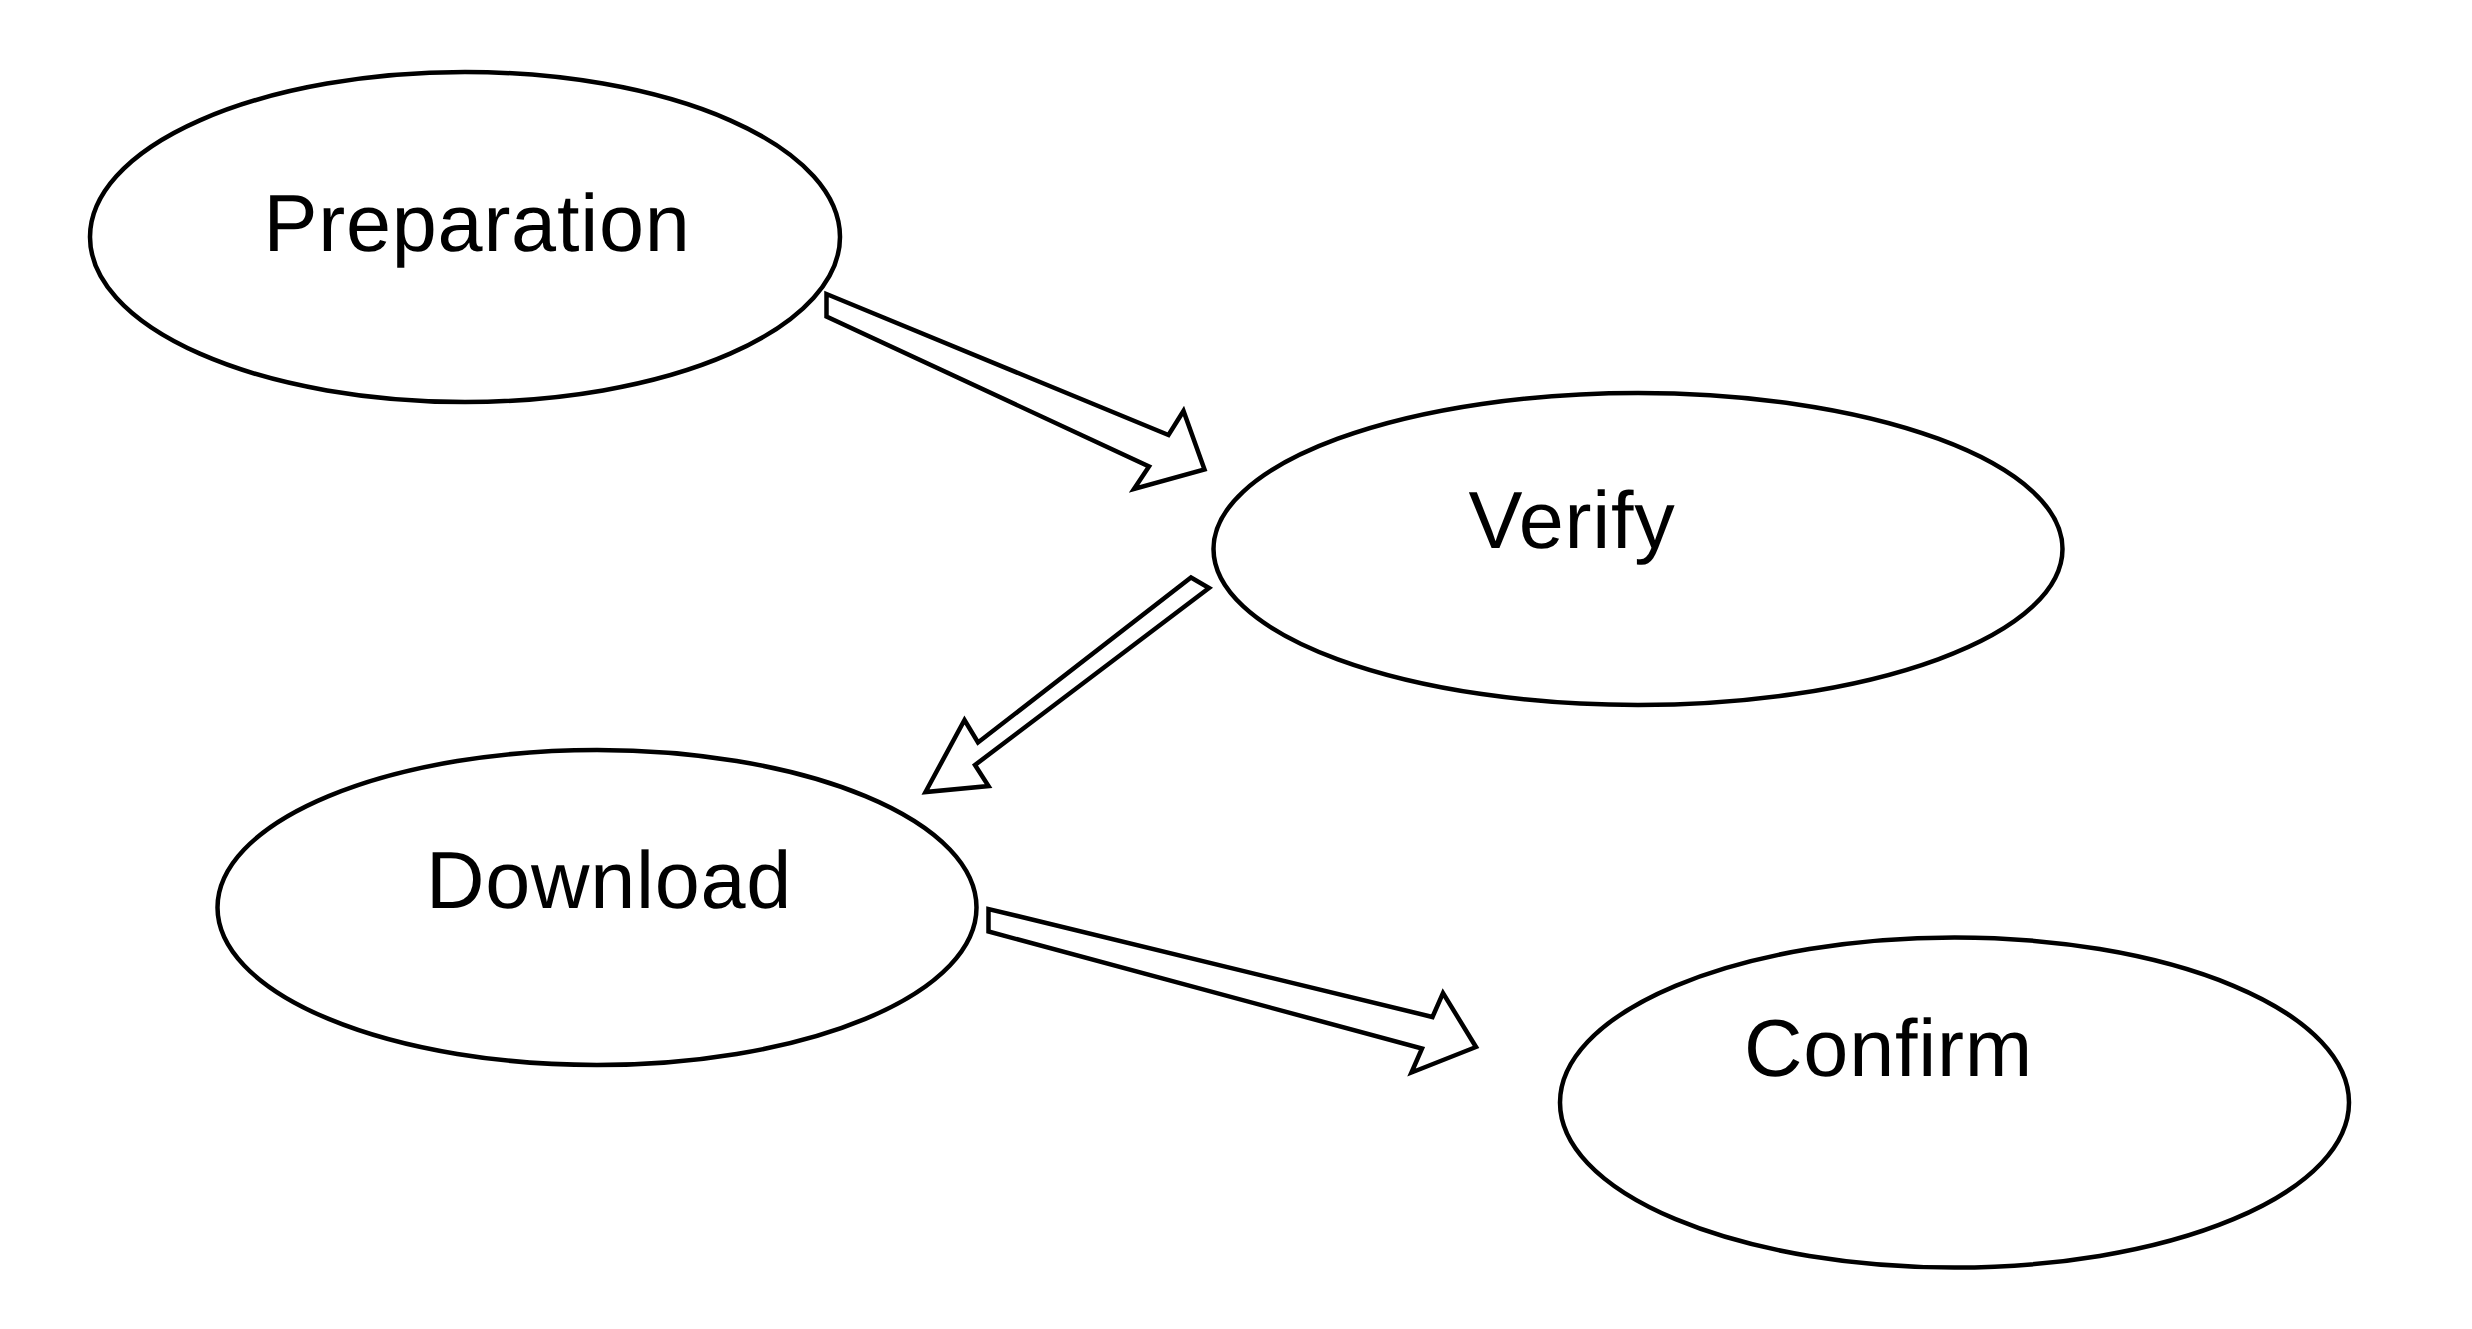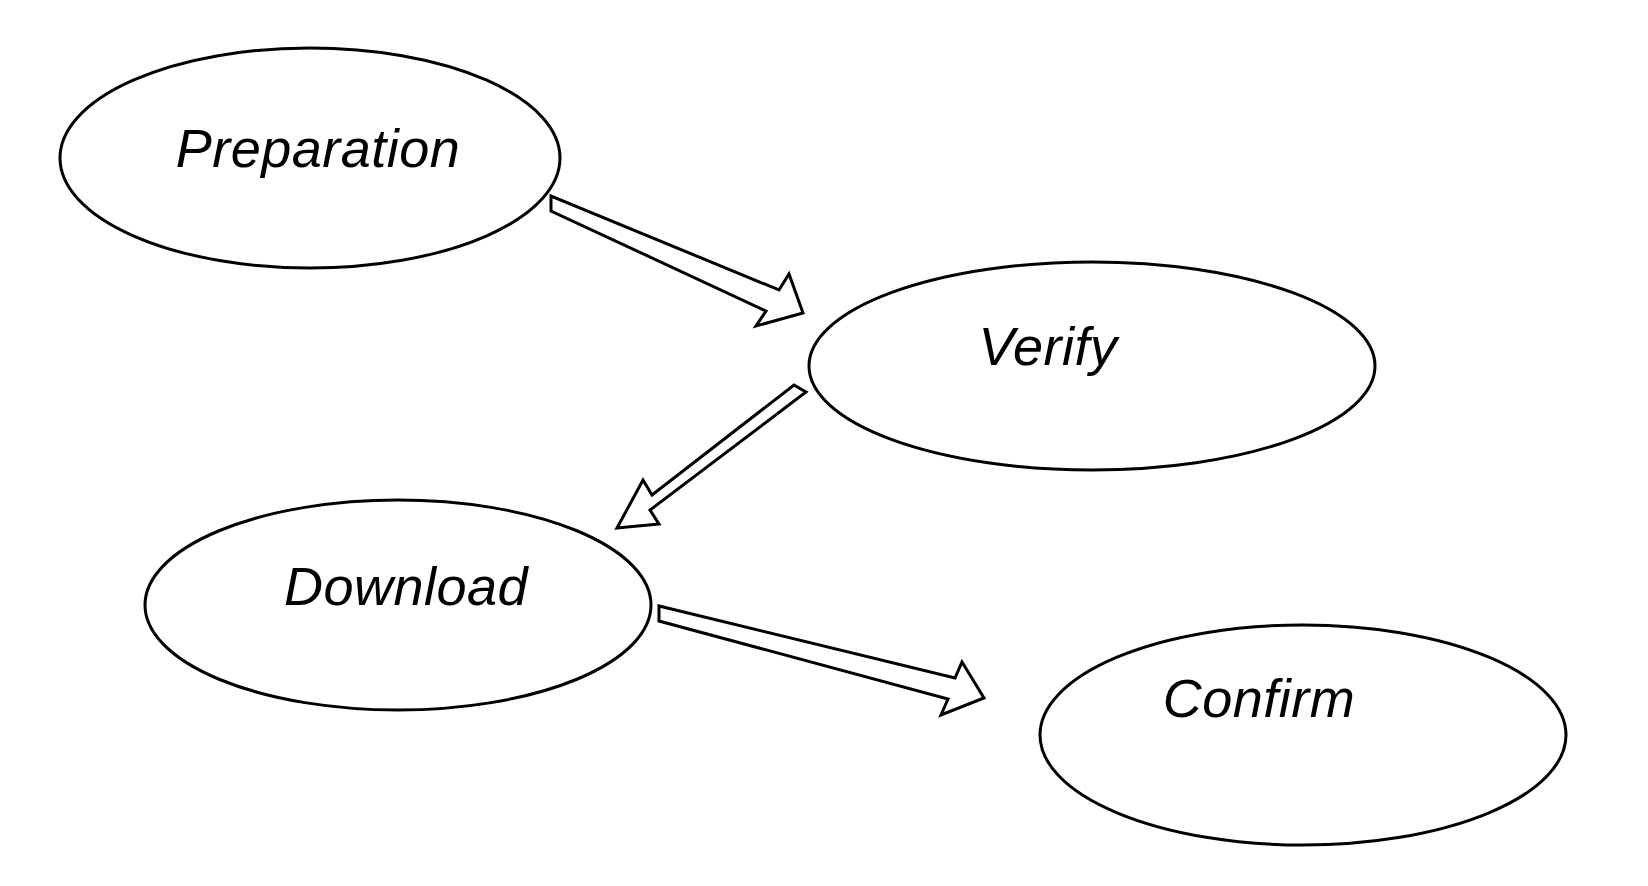--- a/index.html
+++ b/index.html
@@ -12,21 +12,20 @@
     width: 1648px;
     height: 886px;
     overflow: hidden;
     font-family: "Liberation Sans", sans-serif;
   }
   #diagram-canvas {
     position: relative;
     width: 1648px;
     height: 886px;
     background: #ffffff;
-    font-style: italic;
   }
   #diagram-svg {
     position: absolute;
     top: 0;
     left: 0;
     width: 1648px;
     height: 886px;
     display: block;
   }
   .node-ellipse {

